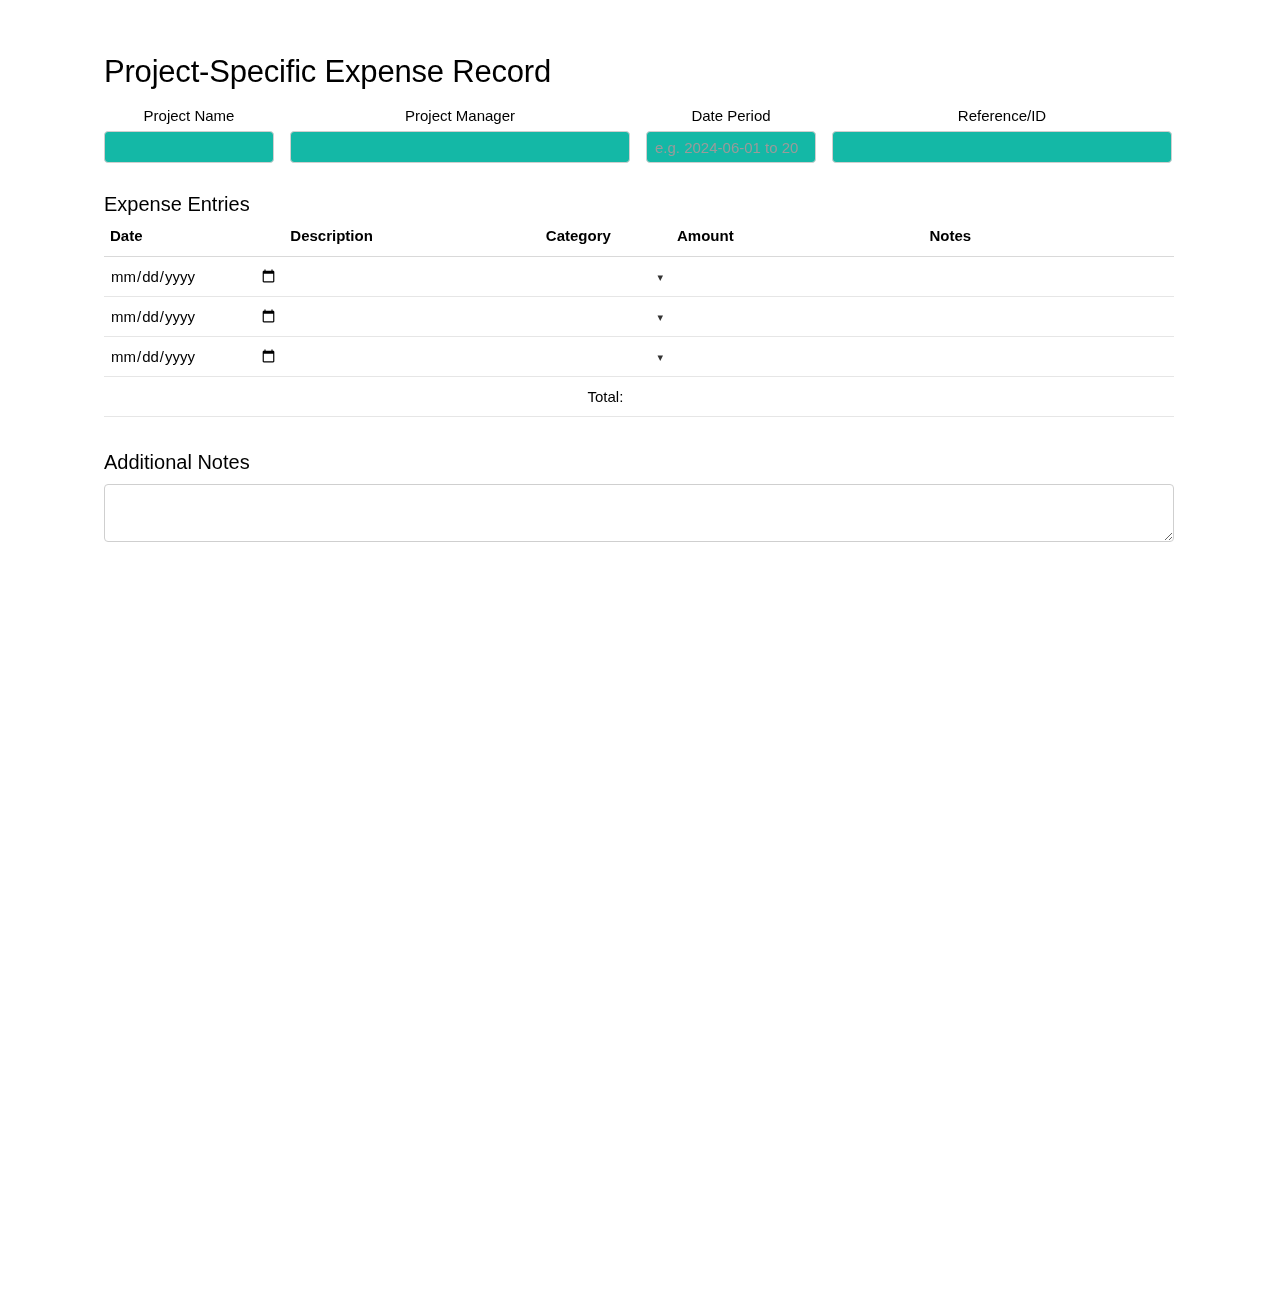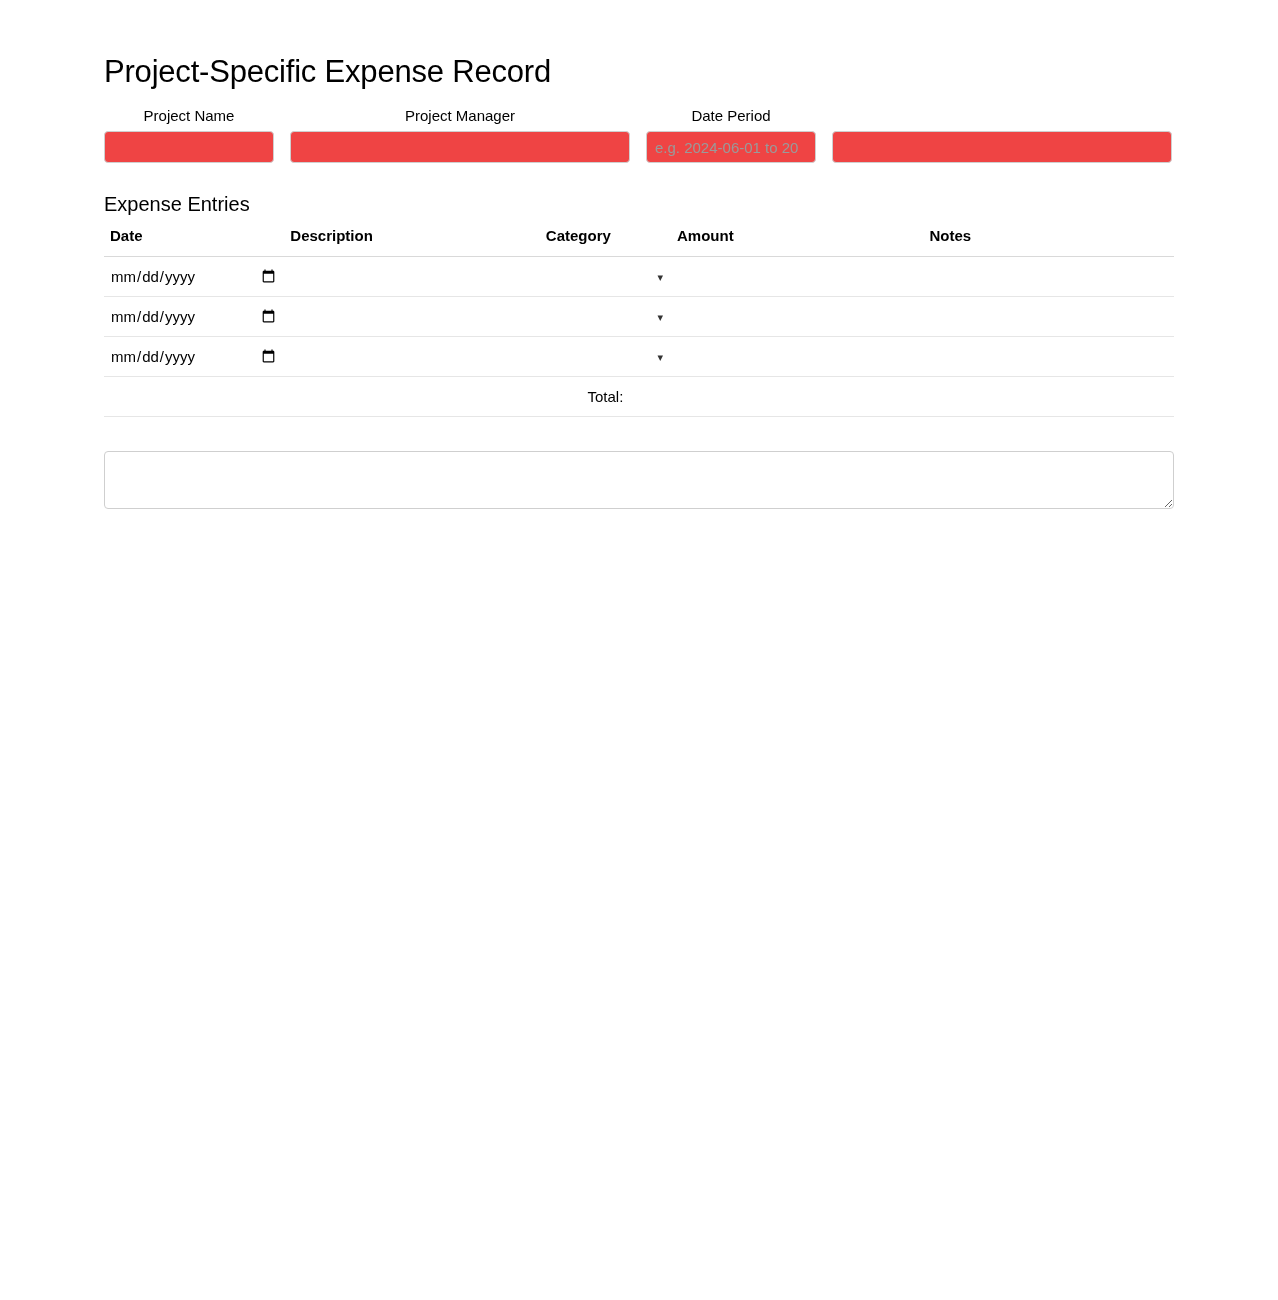--- a/index.html
+++ b/index.html
@@ -41,21 +41,21 @@
     color: #000;
   }
   .meta-field input {
     font-family: "Liberation Sans", sans-serif;
     font-size: 15px;
     height: 32px;
     box-sizing: border-box;
     padding: 4px 8px;
     border: 1px solid #cfcfcf;
     border-radius: 4px;
-    background: #ef4444;
+    background: #14b8a6;
     color: #000;
     outline: none;
   }
   .meta-field input::placeholder {
     color: #9a9a9a;
   }
   .f-project-name { width: 170px; }
   .f-project-manager { width: 340px; }
   .f-date-period { width: 170px; }
   .f-reference { width: 340px; }
@@ -179,20 +179,21 @@
       <span class="lbl">Project Manager</span>
       <input class="f-project-manager" type="text" value="" style="">
     </div>
 
     <div class="meta-field">
       <span class="lbl">Date Period</span>
       <input class="f-date-period" type="text" placeholder="e.g. 2024-06-01 to 20" style="">
     </div>
 
     <div class="meta-field">
+      <span class="lbl">Reference/ID</span>
       <input class="f-reference" type="text" value="" style="">
     </div>
 
   </div>
 
   <div class="entries-section">
     <div class="section-title">Expense Entries</div>
 
     <table class="entries">
       <colgroup>
@@ -277,16 +278,17 @@
           <td></td>
           <td class="total-label">Total:</td>
           <td></td>
           <td></td>
         </tr>
       </tbody>
     </table>
   </div>
 
   <div class="notes-section">
+    <div class="section-title">Additional Notes</div>
     <textarea class="additional-notes" placeholder="" style=""></textarea>
   </div>
 
 </div>
 
 </body></html>

